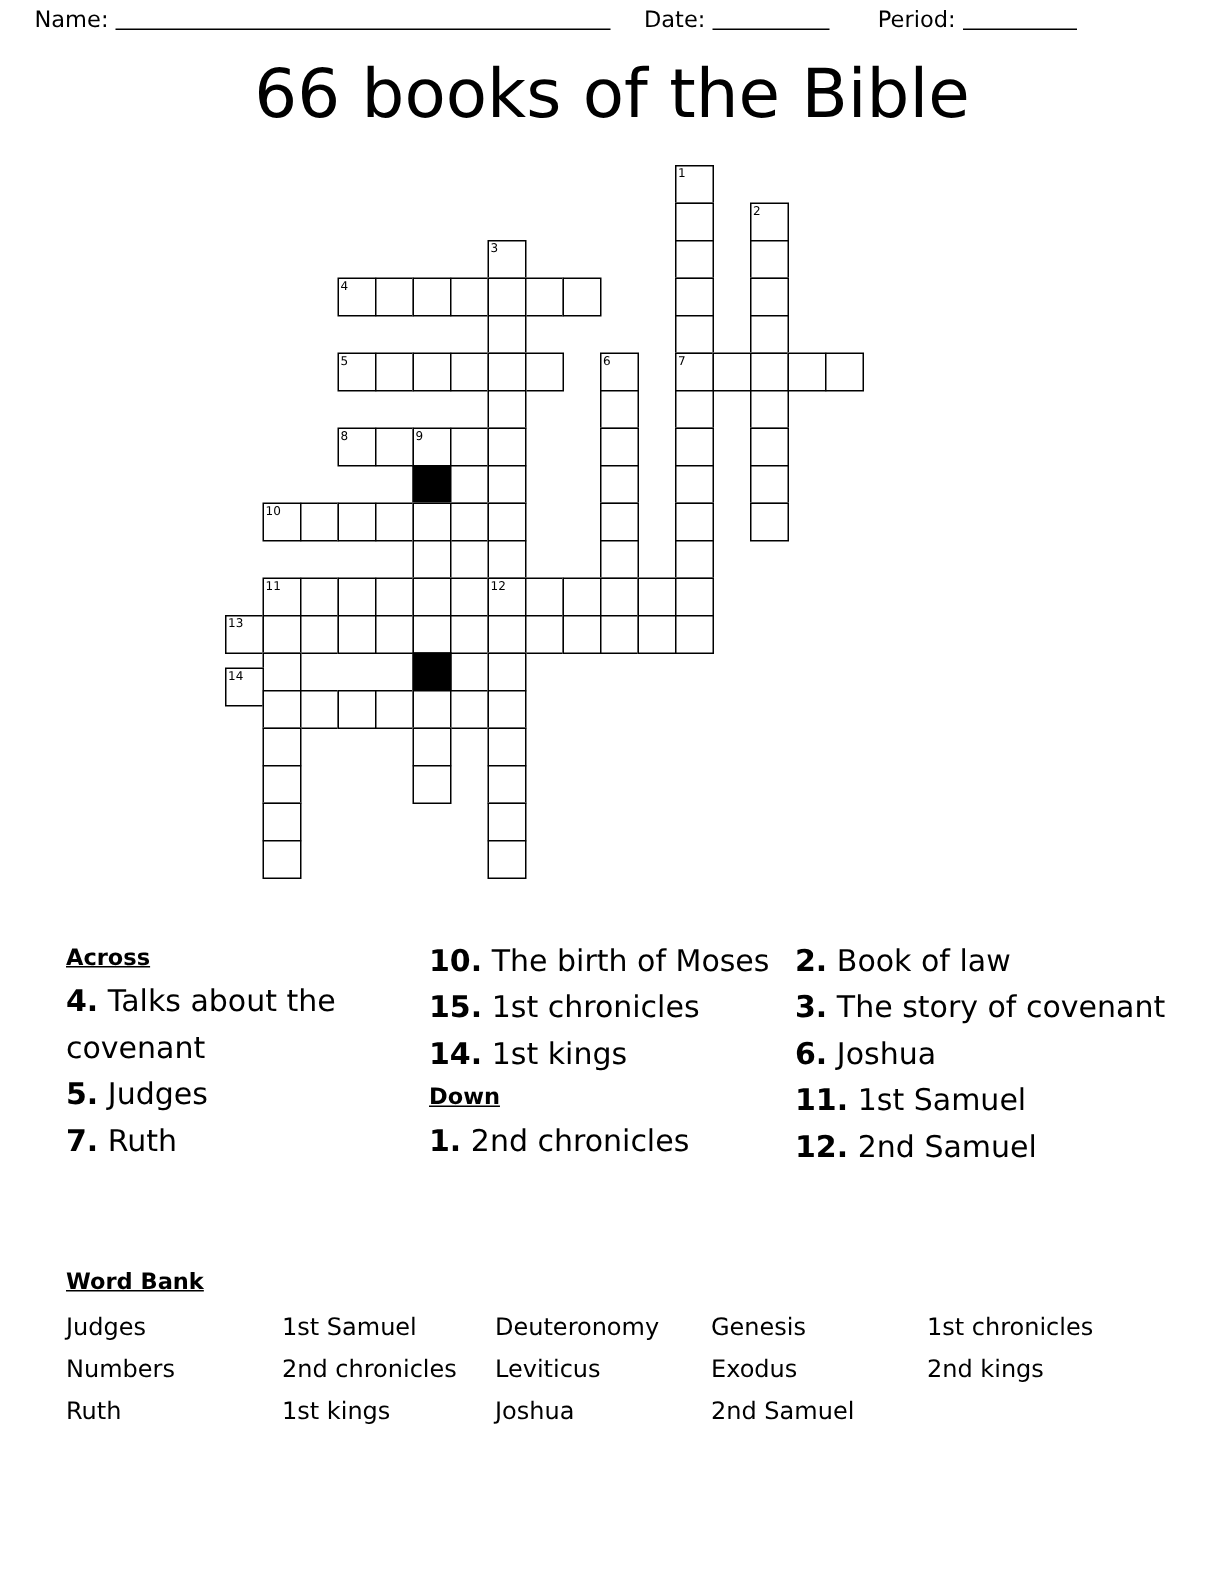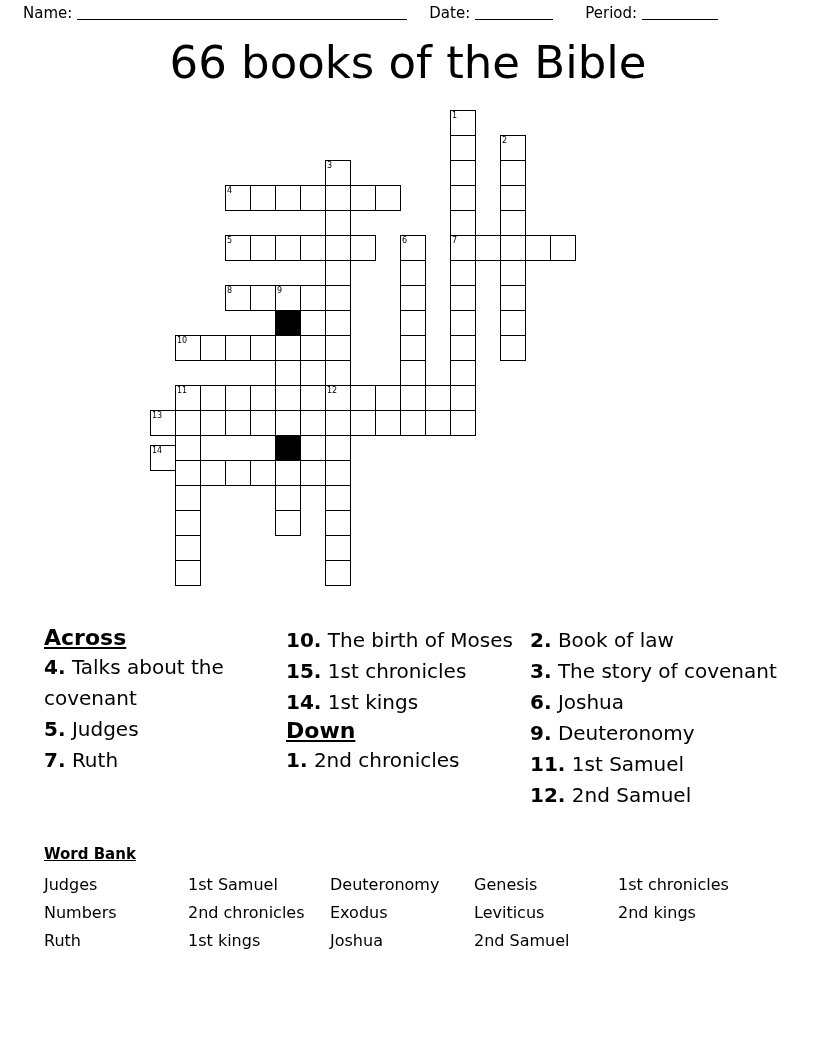--- a/index.html
+++ b/index.html
@@ -95,21 +95,21 @@
   }
   .clue-col {
     position: absolute;
     top: 0;
   }
   .col1 { left: 0px;   width: 230px; }
   .col2 { left: 242px; width: 240px; }
   .col3 { left: 486px; width: 250px; }
 
   .section-head {
-    font-size: 22px;
+    font-size: 15px;
     font-weight: bold;
     text-decoration: underline;
     margin: 0 0 1px 0;
     line-height: 26px;
   }
   .clue {
     font-size: 20px;
     line-height: 31px;
     margin: 0;
   }
@@ -309,42 +309,41 @@
       <p class="clue"><b>15.</b> <span>1st chronicles</span></p>
       <p class="clue"><b>14.</b> <span>1st kings</span></p>
       <div class="section-head">Down</div>
       <p class="clue"><b>1.</b> <span>2nd chronicles</span></p>
     </div>
 
     <div class="clue-col col3">
       <p class="clue"><b>2.</b> <span>Book of law</span></p>
       <p class="clue"><b>3.</b> <span>The story of covenant</span></p>
       <p class="clue"><b>6.</b> <span>Joshua</span></p>
-      <p class="clue"><b>9.</b> <span>Deuteronomy</span></p>
       <p class="clue"><b>11.</b> <span>1st Samuel</span></p>
       <p class="clue"><b>12.</b> <span>2nd Samuel</span></p>
     </div>
 
   </div>
 
   <div id="wordbank">
     <div class="wb-title">Word Bank</div>
     <div id="wb-rows">
         <div class="wb-row">
           <div class="wb-cell wb-c0">Judges</div>
           <div class="wb-cell wb-c1">1st Samuel</div>
           <div class="wb-cell wb-c2">Deuteronomy</div>
           <div class="wb-cell wb-c3">Genesis</div>
           <div class="wb-cell wb-c4">1st chronicles</div>
         </div>
         <div class="wb-row">
           <div class="wb-cell wb-c0">Numbers</div>
           <div class="wb-cell wb-c1">2nd chronicles</div>
+          <div class="wb-cell wb-c3">Leviticus</div>
           <div class="wb-cell wb-c2">Exodus</div>
-          <div class="wb-cell wb-c3">Leviticus</div>
           <div class="wb-cell wb-c4">2nd kings</div>
         </div>
         <div class="wb-row">
           <div class="wb-cell wb-c0">Ruth</div>
           <div class="wb-cell wb-c1">1st kings</div>
           <div class="wb-cell wb-c2">Joshua</div>
           <div class="wb-cell wb-c3">2nd Samuel</div>
           <div class="wb-cell wb-c4"></div>
         </div>
       </div>

